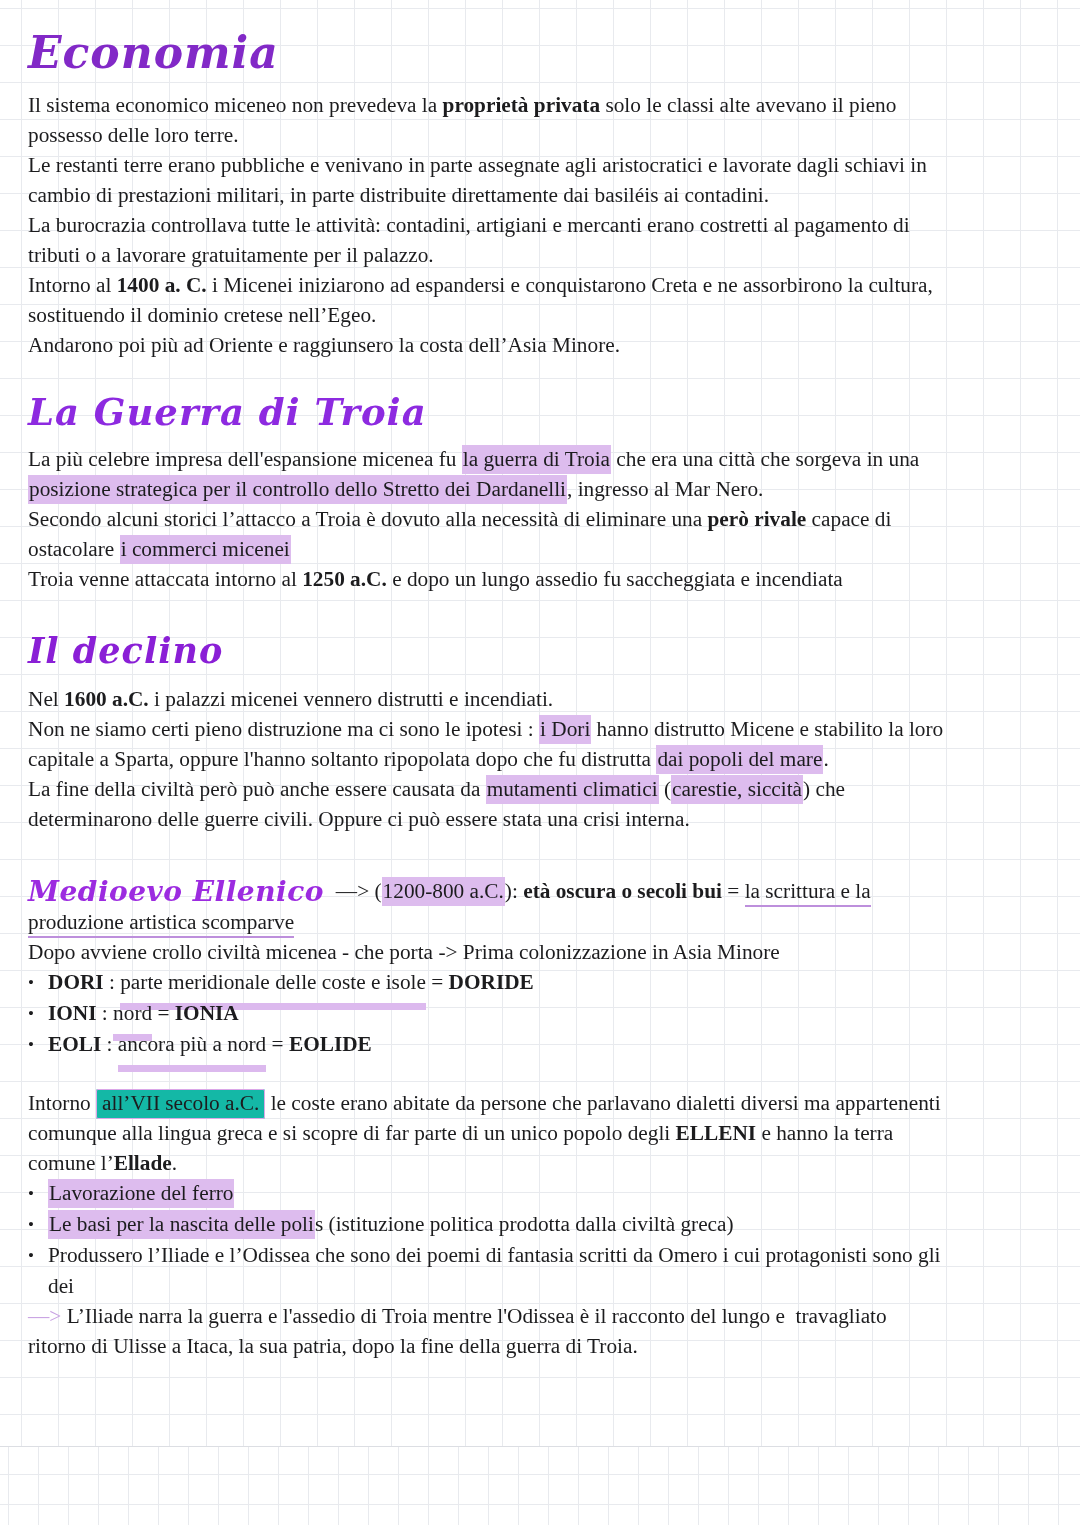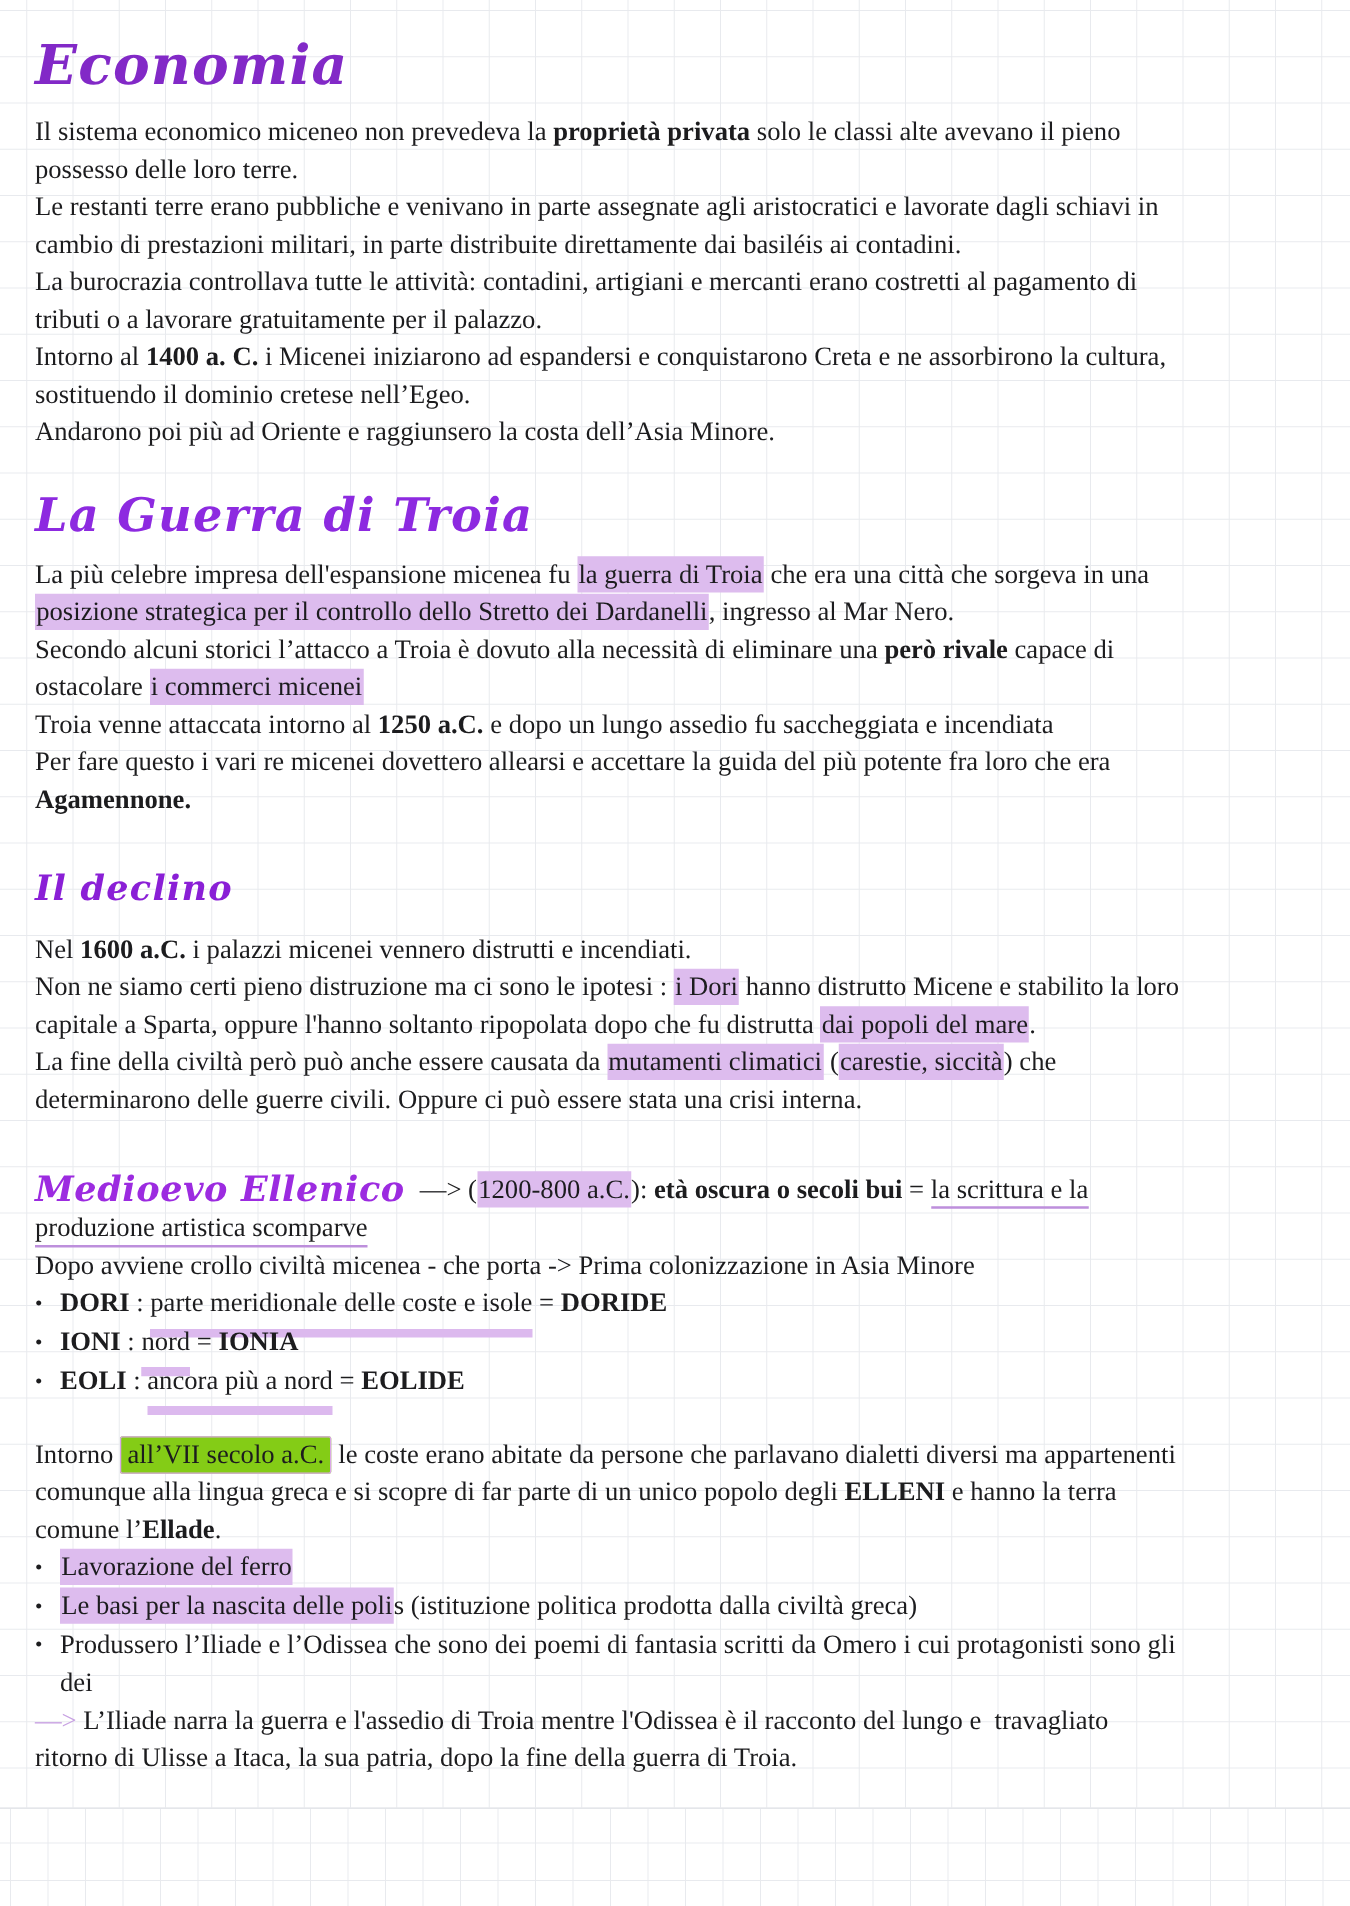--- a/index.html
+++ b/index.html
@@ -59,21 +59,21 @@
     font-weight: 700;
     font-size: 44px;
     line-height: 54px;
     letter-spacing: 1px;
     margin: 0 0 10px 0;
   }
   .section[data-section-id="guerra-di-troia"] .script-heading {
     font-size: 37px; line-height: 48px; margin-bottom: 8px;
   }
   .section[data-section-id="declino"] .script-heading {
-    font-size: 28px; line-height: 46px; margin-bottom: 10px;
+    font-size: 35px; line-height: 46px; margin-bottom: 10px;
   }
   .script-inline {
     font-family: "DejaVu Serif", serif;
     font-style: italic;
     font-weight: 700;
     font-size: 28px;
     letter-spacing: 0.5px;
     vertical-align: -3px;
     margin-right: 12px;
   }
@@ -96,21 +96,21 @@
   .ul-thin {
     border-bottom: 2px solid #bd8fdc;
     padding-bottom: 2px;
   }
   .ul-thick {
     background: linear-gradient(to top, #dcb9ee 7px, transparent 7px);
     padding-bottom: 16px;
   }
   .boxed {
     border: 1.5px solid #dba7e8;
-    background: #84cc16;
+    background: #14b8a6;
     border-radius: 2px;
     padding: 1px 5px 3px 5px;
   }
   .arrow { color: #c7a0e2; }
 </style>
 </head>
 <body>
 
 <div class="grid-main"></div>
 <div class="grid-next"></div>
@@ -121,21 +121,20 @@
       <p class="para"><span class="run">Le restanti terre erano pubbliche e venivano in parte assegnate agli aristocratici e lavorate dagli schiavi in cambio di prestazioni militari, in parte distribuite direttamente dai basiléis ai contadini.</span></p>
       <p class="para"><span class="run">La burocrazia controllava tutte le attività: contadini, artigiani e mercanti erano costretti al pagamento di tributi o a lavorare gratuitamente per il palazzo.</span></p>
       <p class="para"><span class="run">Intorno al </span><span class="run bold">1400 a. C.</span><span class="run"> i Micenei iniziarono ad espandersi e conquistarono Creta e ne assorbirono la cultura, sostituendo il dominio cretese nell’Egeo.</span></p>
       <p class="para"><span class="run">Andarono poi più ad Oriente e raggiunsero la costa dell’Asia Minore.</span></p>
     </section>
     <section class="section" data-section-id="guerra-di-troia">
       <h2 class="script-heading" style="color: rgb(141, 42, 224);">La Guerra di Troia</h2>
       <p class="para"><span class="run">La più celebre impresa dell'espansione micenea fu </span><span class="run hl">la guerra di Troia</span><span class="run"> che era una città che sorgeva in una </span><span class="run hl">posizione strategica per il controllo dello Stretto dei Dardanelli</span><span class="run">, ingresso al Mar Nero.</span></p>
       <p class="para"><span class="run">Secondo alcuni storici l’attacco a Troia è dovuto alla necessità di eliminare una </span><span class="run bold">però rivale</span><span class="run"> capace di ostacolare </span><span class="run hl">i commerci micenei</span></p>
       <p class="para"><span class="run">Troia venne attaccata intorno al </span><span class="run bold">1250 a.C.</span><span class="run"> e dopo un lungo assedio fu saccheggiata e incendiata</span></p>
-      <p class="para"><span class="run">Per fare questo i vari re micenei dovettero allearsi e accettare la guida del più potente fra loro che era </span><span class="run bold">Agamennone.</span></p>
     </section>
     <section class="section" data-section-id="declino">
       <h2 class="script-heading" style="color: rgb(138, 31, 214);">Il declino</h2>
       <p class="para"><span class="run">Nel </span><span class="run bold">1600 a.C.</span><span class="run"> i palazzi micenei vennero distrutti e incendiati.</span></p>
       <p class="para"><span class="run">Non ne siamo certi pieno distruzione ma ci sono le ipotesi : </span><span class="run hl">i Dori</span><span class="run"> hanno distrutto Micene e stabilito la loro capitale a Sparta, oppure l'hanno soltanto ripopolata dopo che fu distrutta </span><span class="run hl">dai popoli del mare</span><span class="run">.</span></p>
       <p class="para"><span class="run">La fine della civiltà però può anche essere causata da </span><span class="run hl">mutamenti climatici</span><span class="run"> (</span><span class="run hl">carestie, siccità</span><span class="run">) che determinarono delle guerre civili. Oppure ci può essere stata una crisi interna.</span></p>
     </section>
     <section class="section" data-section-id="medioevo">
       <p class="para"><span class="run script-inline" style="color: rgb(156, 43, 224);">Medioevo Ellenico</span><span class="run">—&gt; (</span><span class="run hl">1200-800 a.C.</span><span class="run">): </span><span class="run bold">età oscura o secoli bui</span><span class="run"> = </span><span class="run ul-thin">la scrittura e la produzione artistica scomparve</span></p>
       <p class="para"><span class="run">Dopo avviene crollo civiltà micenea - che porta -&gt; Prima colonizzazione in Asia Minore</span></p>

